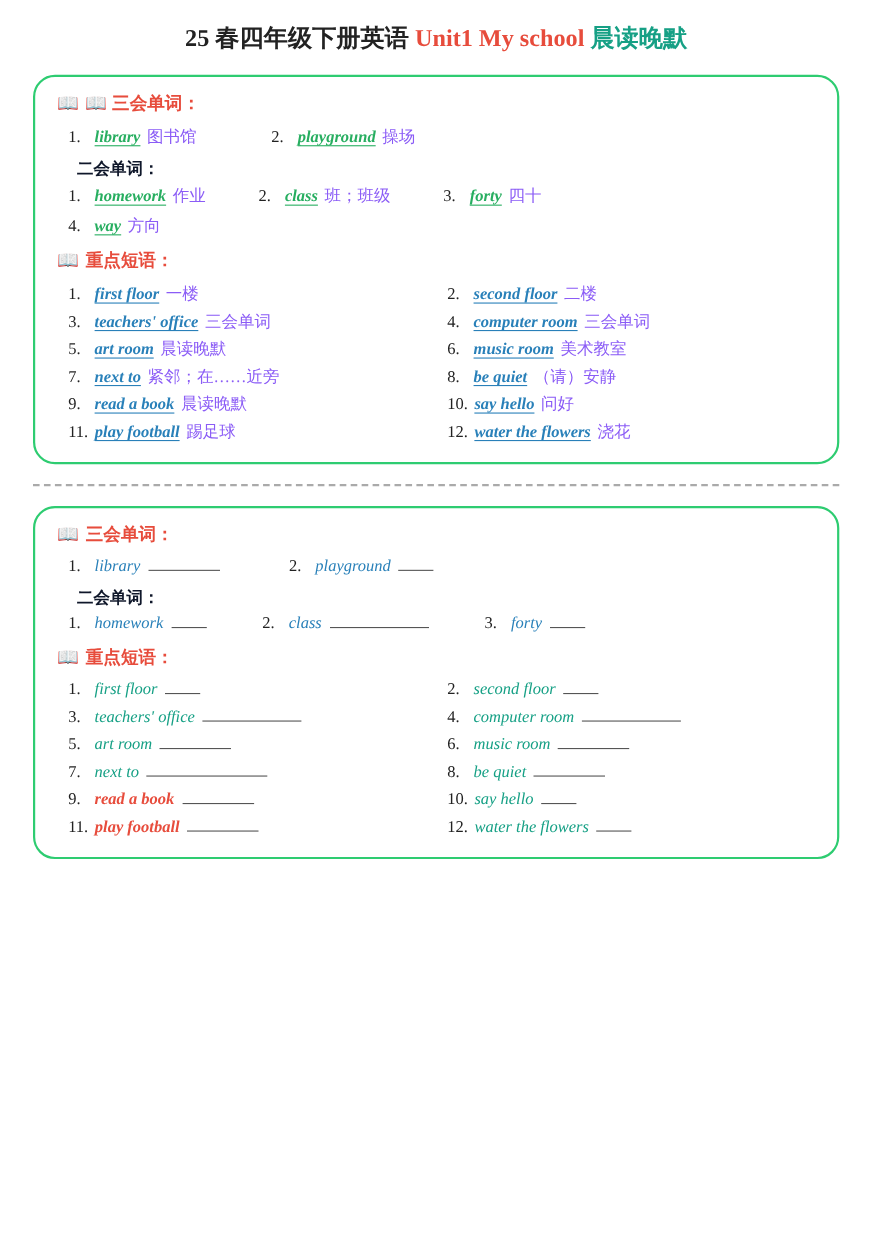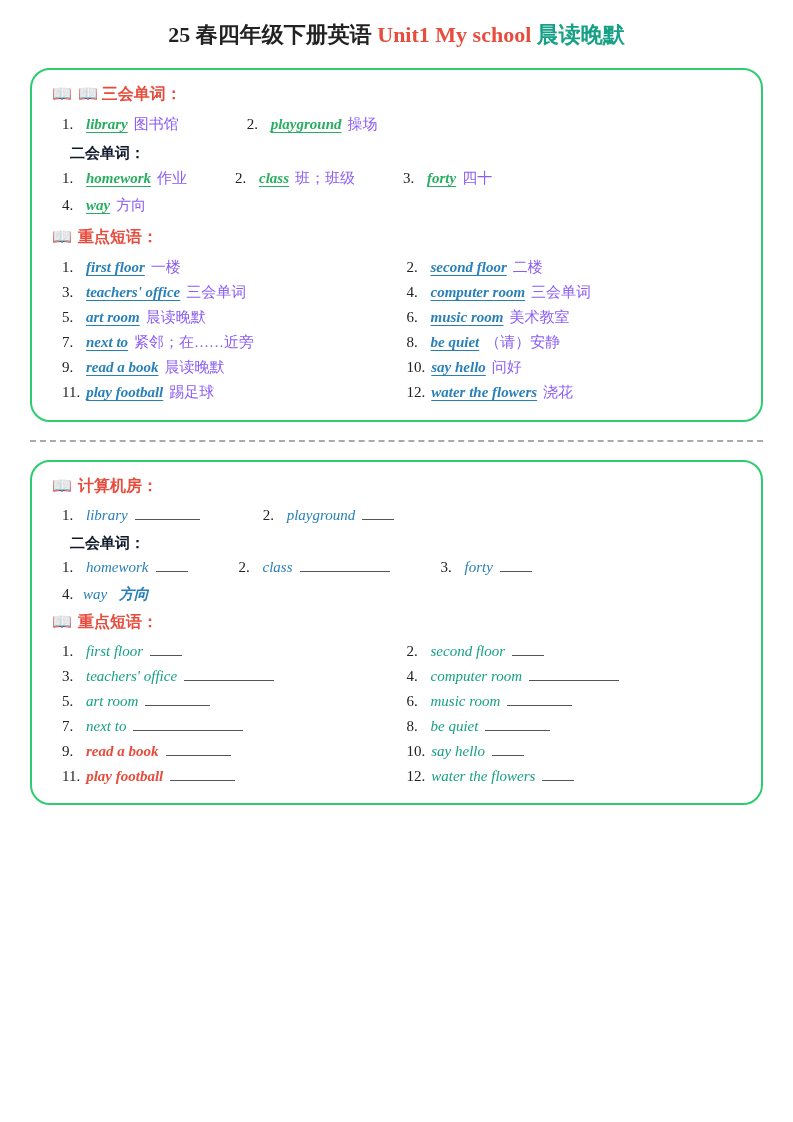--- a/index.html
+++ b/index.html
@@ -267,21 +267,21 @@
     </div>
   </div>
 </div>
 
 <hr class="dashed-divider">
 
 <div class="section-box">
 
   <div class="section-header">
     <span>📖</span>
-    <span style="margin-left:2px;">计算机房：</span>
+    <span style="margin-left:2px;">三会单词：</span>
   </div>
   <div class="bottom-vocab-row">
     <div class="bottom-item">
       <span class="item-num">1.</span>
       <span style="color:#2980b9; font-style:italic; margin:0 4px;">library</span>
       <span class="blank-line blank-medium"></span>
     </div>
     <div class="bottom-item" style="margin-left:30px;">
       <span class="item-num">2.</span>
       <span style="color:#2980b9; font-style:italic; margin:0 4px;">playground</span>
@@ -300,25 +300,20 @@
       <span class="item-num">2.</span>
       <span style="color:#2980b9; font-style:italic; margin:0 4px;">class</span>
       <span class="blank-line blank-long"></span>
     </div>
     <div class="bottom-item" style="margin-left:18px;">
       <span class="item-num">3.</span>
       <span style="color:#2980b9; font-style:italic; margin:0 4px;">forty</span>
       <span class="blank-line blank-short"></span>
     </div>
   </div>
-  <div class="way-row">
-    <span class="item-num">4.</span>
-    <span style="color:#2980b9; font-style:italic; margin:0 4px;">way</span>
-    <span class="way-zh">方向</span>
-  </div>
 
   <div class="section-header" style="margin-top:8px;">
     <span>📖</span>
     <span style="margin-left:2px;">重点短语：</span>
   </div>
   <div class="bottom-phrases-grid">
 
     <div class="bottom-phrase-item">
       <span class="item-num">1.</span>
       <span style="color:#16a085; font-style:italic; margin:0 4px;">first floor</span>

